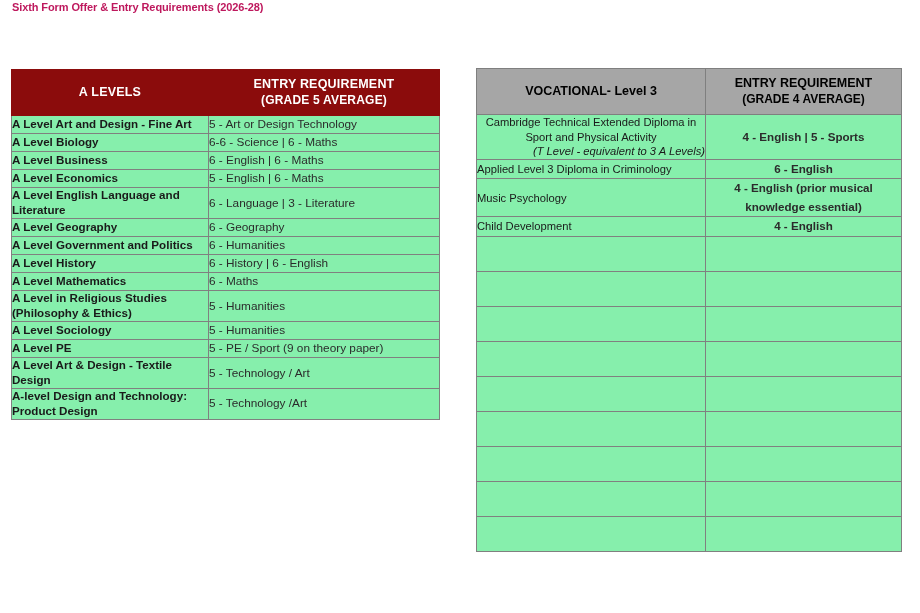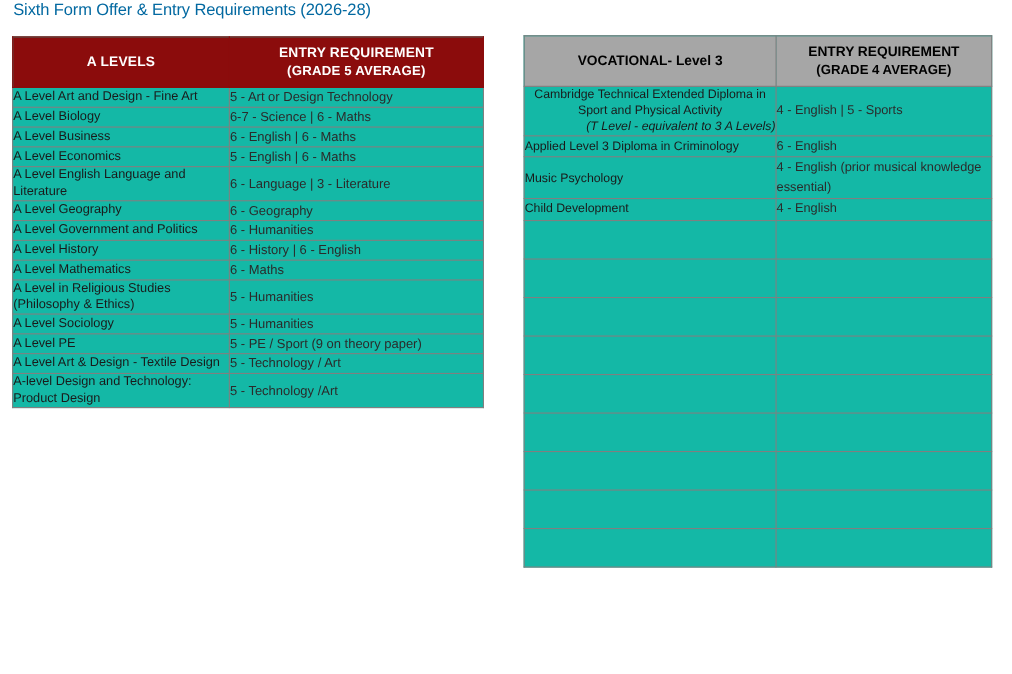--- a/index.html
+++ b/index.html
@@ -12,33 +12,34 @@
     height: 613px;
     position: relative;
     font-family: "Liberation Sans", sans-serif;
     overflow: hidden;
   }
 
   #page-title {
     position: absolute;
     left: 12px;
     top: 1px;
-    font-size: 15px;
-    font-weight: normal;
-    color: #0369a1;
+    font-size: 11px;
+    font-weight: bold;
+    color: #be185d;
     letter-spacing: -0.1px;
     white-space: nowrap;
   }
 
   
   .req-table {
     position: absolute;
     border-collapse: collapse;
     table-layout: fixed;
-    background: #14b8a6;
+    background: #86efac;
+    margin-top: 36px;
   }
   .req-table td, .req-table th {
     border: 1px solid #808080;
     vertical-align: middle;
     padding: 0;
   }
 
   
   #alevel-table {
     left: 11px;
@@ -57,21 +58,21 @@
     border-color: #8b0c0c;
   }
   #alevel-table .hdr .sub {
     display: block;
     font-size: 12px;
   }
   #alevel-table col.c1 { width: 197px; }
   #alevel-table col.c2 { width: 231px; }
 
   .subject-cell {
-    font-weight: normal;
+    font-weight: bold;
     font-size: 11.6px;
     color: #1a1a1a;
     padding: 3px 6px 3px 6px;
     line-height: 1.28;
   }
   .req-cell {
     font-weight: normal;
     font-size: 11.8px;
     color: #2b2b2b;
     padding: 3px 6px 3px 7px;
@@ -108,25 +109,26 @@
     padding: 3px 6px;
     line-height: 1.3;
   }
   .voc-subject.center { text-align: center; }
   .voc-subject .ital {
     display: block;
     font-style: italic;
     text-align: right;
   }
   .voc-req {
-    font-weight: normal;
+    font-weight: bold;
     font-size: 11.6px;
     color: #2b2b2b;
     padding: 3px 6px 3px 7px;
     line-height: 1.6;
+    text-align: center;
   }
   .empty-row td { height: 34px; }
 </style>
 </head>
 <body>
 
 <div id="page-title">Sixth Form Offer &amp; Entry Requirements (2026-28)</div>
 
 <table id="alevel-table" class="req-table">
   <colgroup>
@@ -142,21 +144,21 @@
       </th>
     </tr>
   </thead>
   <tbody id="alevel-body">
       <tr>
         <td class="subject-cell">A Level Art and Design - Fine Art</td>
         <td class="req-cell">5 - Art or Design Technology</td>
       </tr>
       <tr>
         <td class="subject-cell">A Level Biology</td>
-        <td class="req-cell">6-7 - Science | 6 - Maths</td>
+        <td class="req-cell">6-6 - Science | 6 - Maths</td>
       </tr>
       <tr>
         <td class="subject-cell">A Level Business</td>
         <td class="req-cell">6 - English | 6 - Maths</td>
       </tr>
       <tr>
         <td class="subject-cell">A Level Economics</td>
         <td class="req-cell">5 - English | 6 - Maths</td>
       </tr>
       <tr>

